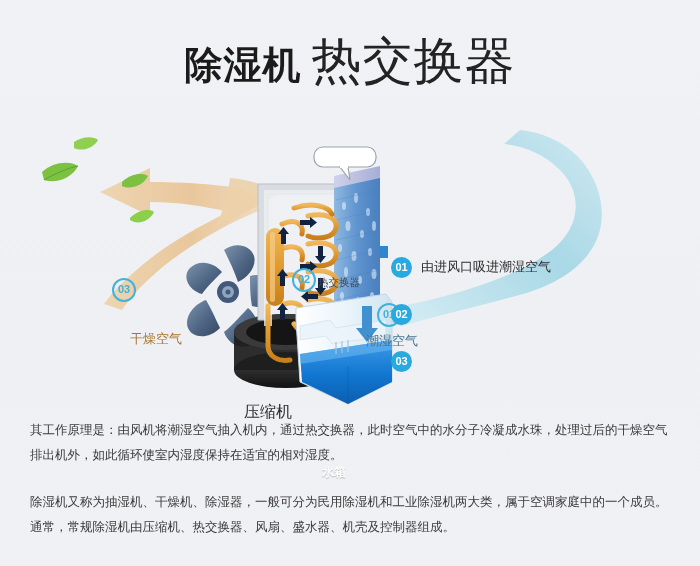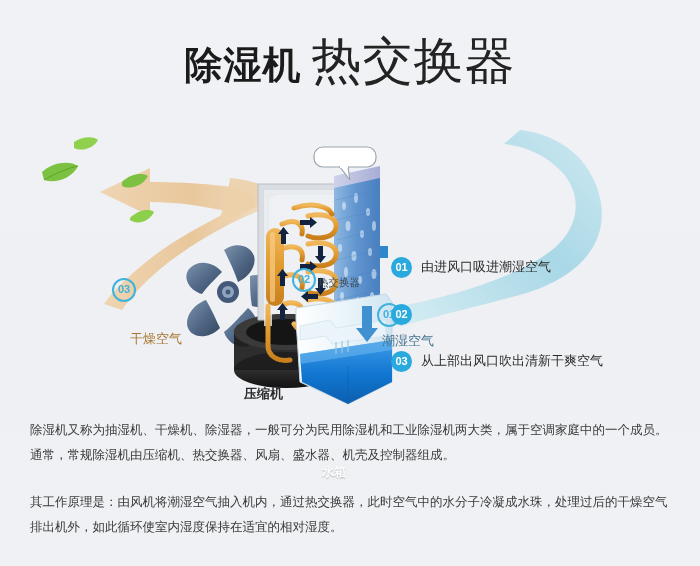--- a/index.html
+++ b/index.html
@@ -68,32 +68,32 @@
   }
   .lbl-dry {
     left: 118px;
     top: 210px;
     color: #a8742f;
     font-size: 13px;
     font-weight: 500;
     margin-left: 12px;
   }
   .lbl-humid {
-    left: 382px;
+    left: 366px;
     top: 212px;
     color: #46738f;
     font-size: 13px;
     font-weight: 500;
   }
   .lbl-compressor {
     left: 244px;
-    top: 265px;
+    top: 282px;
     color: #2d2d2d;
-    font-size: 13px;
-    font-weight: 700;
+    font-size: 16px;
+    font-weight: 400;
   }
   .lbl-tank {
     left: 322px;
     top: 344px;
     color: #ffffff;
     font-size: 12px;
     font-weight: 700;
     text-shadow: 0 1px 1px rgba(0,0,0,.25);
     text-align: center;
   }
@@ -390,22 +390,21 @@
       <span class="legend-badge">01</span>
       <span class="legend-text">由进风口吸进潮湿空气</span>
     </div>
 
     <div class="legend-row">
       <span class="legend-badge">02</span>
     </div>
 
     <div class="legend-row">
       <span class="legend-badge">03</span>
-      <span class="legend-text">从上部出风口吹出清新干爽空气</span>
     </div>
   </div>
 
   <div class="body-copy">
+    <p class="para">其工作原理是：由风机将潮湿空气抽入机内，通过热交换器，此时空气中的水分子冷凝成水珠，处理过后的干燥空气排出机外，如此循环使室内湿度保持在适宜的相对湿度。</p>
     <p class="para">除湿机又称为抽湿机、干燥机、除湿器，一般可分为民用除湿机和工业除湿机两大类，属于空调家庭中的一个成员。通常，常规除湿机由压缩机、热交换器、风扇、盛水器、机壳及控制器组成。</p>
-    <p class="para">其工作原理是：由风机将潮湿空气抽入机内，通过热交换器，此时空气中的水分子冷凝成水珠，处理过后的干燥空气排出机外，如此循环使室内湿度保持在适宜的相对湿度。</p>
   </div>
 
 </div>
 
 </body></html>

